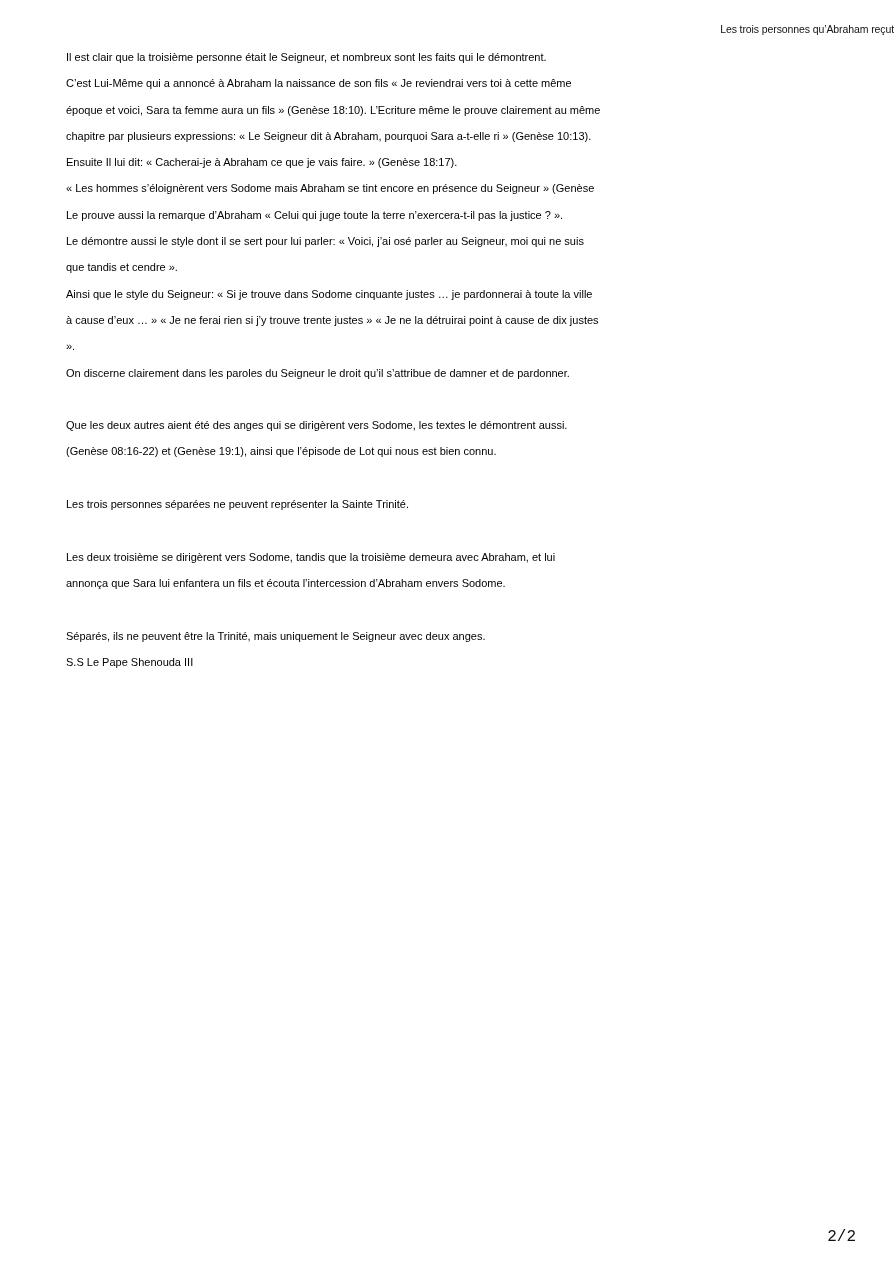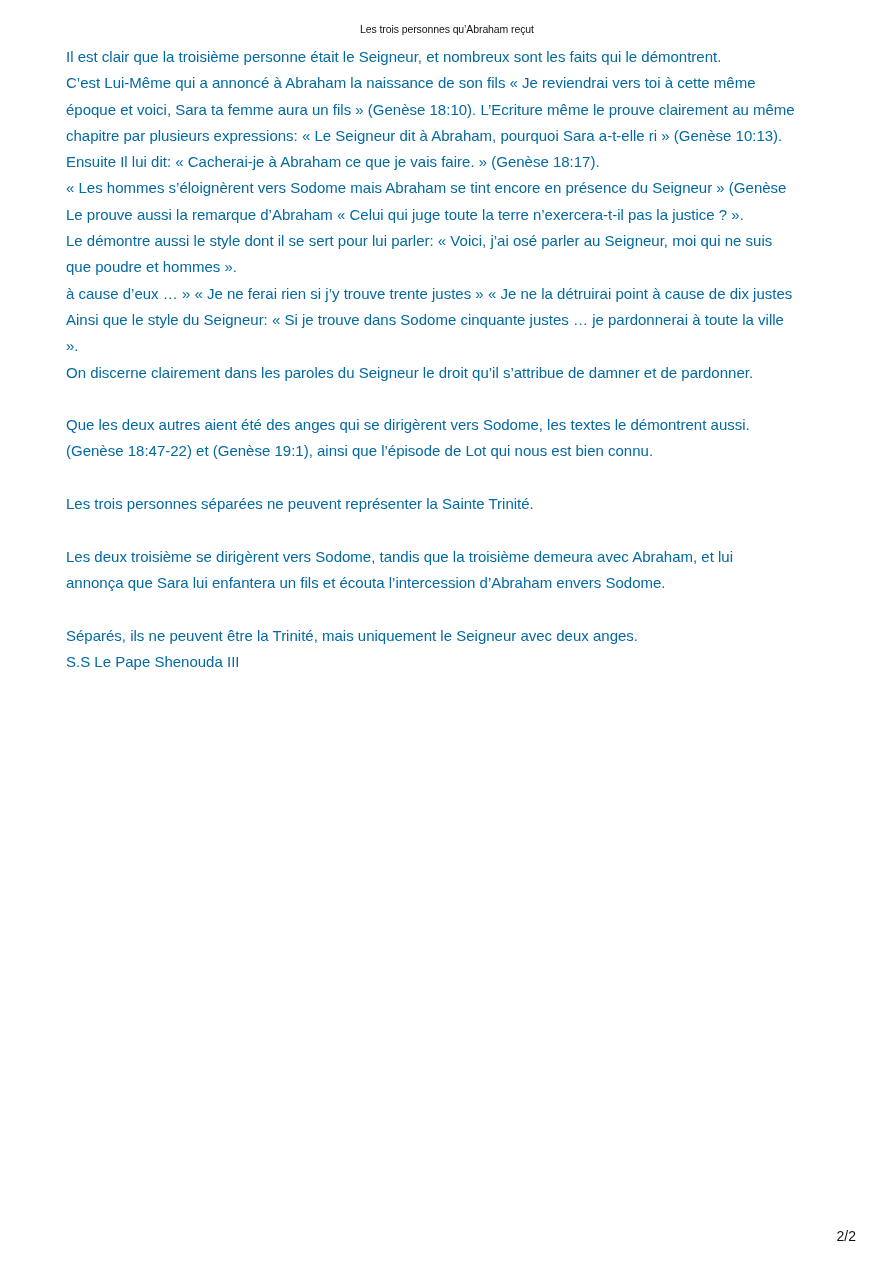--- a/index.html
+++ b/index.html
@@ -11,81 +11,81 @@
       width: 894px;
       height: 1264px;
       position: relative;
       overflow: hidden;
     }
     .page-header {
       position: absolute;
       top: 23px;
       left: 0;
       width: 894px;
-      text-align: center;
+      text-align: right;
       font-family: "Liberation Sans", sans-serif;
       font-size: 10.5px;
       color: #111111;
       letter-spacing: -0.1px;
     }
     .content {
       position: absolute;
       top: 44px;
       left: 66px;
       width: 770px;
       font-family: "Liberation Sans", sans-serif;
-      font-size: 15px;
+      font-size: 11px;
       line-height: 26.3px;
-      color: #0369a1;
+      color: #000000;
     }
     .line {
       display: block;
       white-space: nowrap;
     }
     .gap {
       display: block;
       height: 26.3px;
     }
     .signature {
       display: block;
       text-align: left;
       width: 762px;
       white-space: nowrap;
     }
     .page-number {
       position: absolute;
       top: 1228px;
       right: 38px;
-      font-family: Liberation Sans, sans-serif;
-      font-size: 14px;
+      font-family: Liberation Mono, monospace;
+      font-size: 16px;
       color: #111111;
     }
   </style>
 </head>
 <body>
 
 <div class="page-header">Les trois personnes qu’Abraham reçut</div>
 
 <div class="content">
   <span class="line">Il est clair que la troisième personne était le Seigneur, et nombreux sont les faits qui le démontrent.</span>
   <span class="line">C’est Lui-Même qui a annoncé à Abraham la naissance de son fils « Je reviendrai vers toi à cette même</span>
   <span class="line">époque et voici, Sara ta femme aura un fils » (Genèse 18:10). L’Ecriture même le prouve clairement au même</span>
   <span class="line">chapitre par plusieurs expressions: « Le Seigneur dit à Abraham, pourquoi Sara a-t-elle ri » (Genèse 10:13).</span>
   <span class="line">Ensuite Il lui dit: « Cacherai-je à Abraham ce que je vais faire. » (Genèse 18:17).</span>
   <span class="line">« Les hommes s’éloignèrent vers Sodome mais Abraham se tint encore en présence du Seigneur » (Genèse</span>
   <span class="line">Le prouve aussi la remarque d’Abraham « Celui qui juge toute la terre n’exercera-t-il pas la justice ? ».</span>
   <span class="line">Le démontre aussi le style dont il se sert pour lui parler: « Voici, j’ai osé parler au Seigneur, moi qui ne suis</span>
-  <span class="line">que poudre et hommes ».</span>
+  <span class="line">que tandis et cendre ».</span>
+  <span class="line">Ainsi que le style du Seigneur: « Si je trouve dans Sodome cinquante justes … je pardonnerai à toute la ville</span>
   <span class="line">à cause d’eux … » « Je ne ferai rien si j’y trouve trente justes » « Je ne la détruirai point à cause de dix justes</span>
-  <span class="line">Ainsi que le style du Seigneur: « Si je trouve dans Sodome cinquante justes … je pardonnerai à toute la ville</span>
   <span class="line">».</span>
   <span class="line">On discerne clairement dans les paroles du Seigneur le droit qu’il s’attribue de damner et de pardonner.</span>
   <span class="gap"></span>
   <span class="line">Que les deux autres aient été des anges qui se dirigèrent vers Sodome, les textes le démontrent aussi.</span>
-  <span class="line">(Genèse 18:47-22) et (Genèse 19:1), ainsi que l’épisode de Lot qui nous est bien connu.</span>
+  <span class="line">(Genèse 08:16-22) et (Genèse 19:1), ainsi que l’épisode de Lot qui nous est bien connu.</span>
   <span class="gap"></span>
   <span class="line">Les trois personnes séparées ne peuvent représenter la Sainte Trinité.</span>
   <span class="gap"></span>
   <span class="line">Les deux troisième se dirigèrent vers Sodome, tandis que la troisième demeura avec Abraham, et lui</span>
   <span class="line">annonça que Sara lui enfantera un fils et écouta l’intercession d’Abraham envers Sodome.</span>
   <span class="gap"></span>
   <span class="line">Séparés, ils ne peuvent être la Trinité, mais uniquement le Seigneur avec deux anges.</span>
   <span class="signature">S.S Le Pape Shenouda III</span>
 </div>
 

